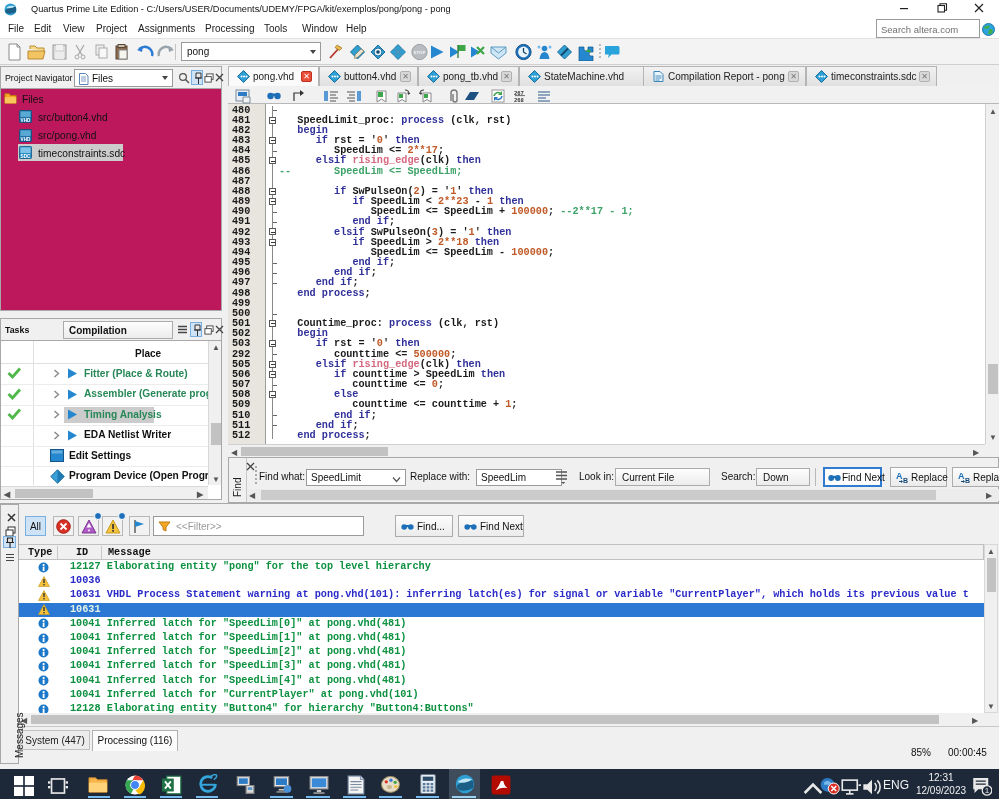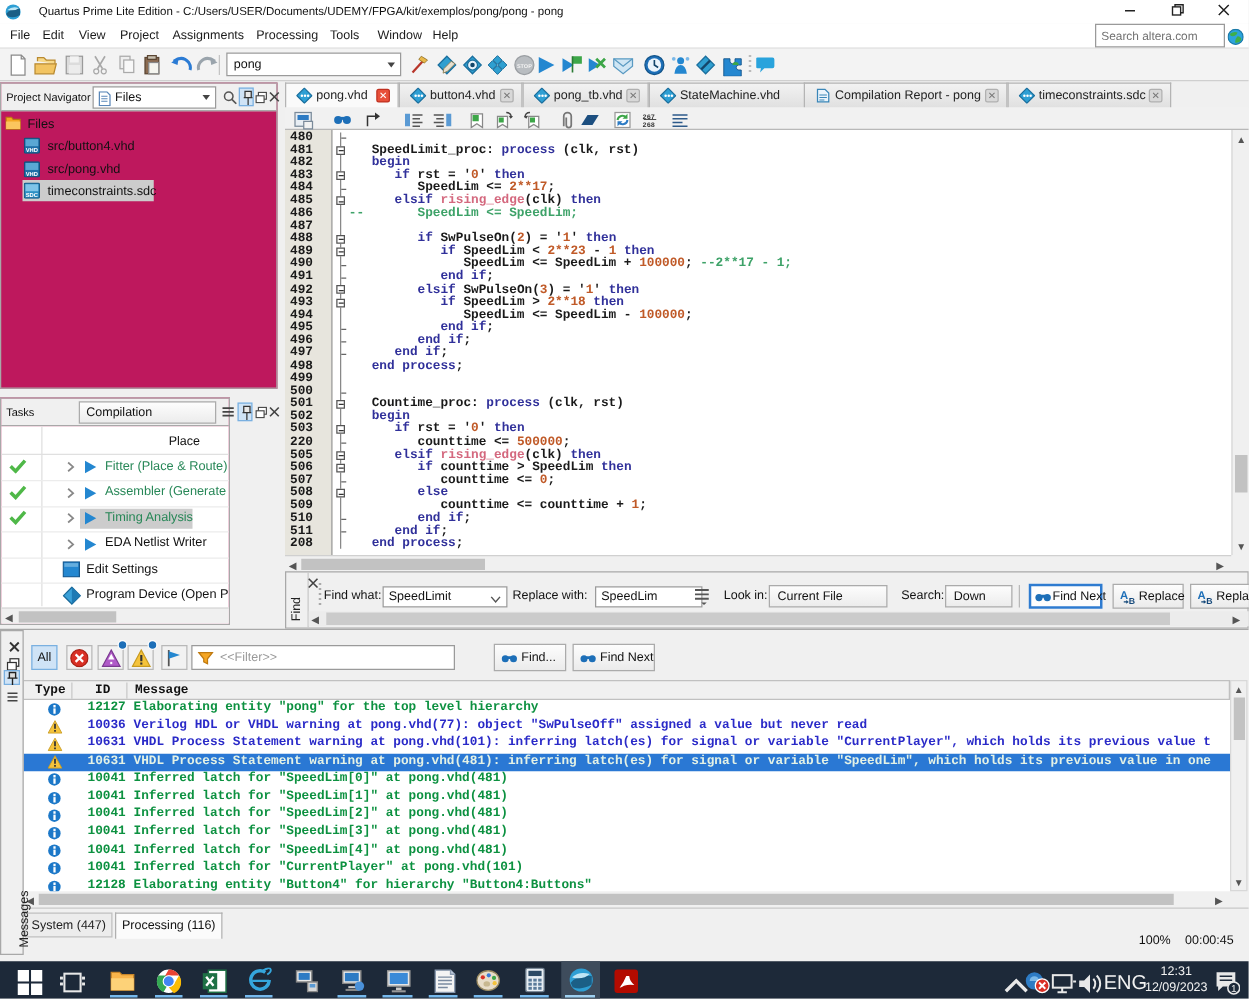--- a/index.html
+++ b/index.html
@@ -264,21 +264,21 @@
   <span class="titem" style="left:37px;top:63px;">src/pong.vhd</span>
   <div style="position:absolute;left:17px;top:77px;width:105px;height:17px;background:#cccccc;"></div>
   <svg class="fileicon" style="position:absolute;left:18px;top:78.5px" width="13" height="13" viewBox="0 0 14 14">
       <rect x="0.5" y="0.5" width="13" height="13" rx="1" fill="#2d8fc4" stroke="#1a5f8a"></rect>
       <rect x="1.5" y="1.5" width="11" height="6" fill="#7fc4e8"></rect>
       <text x="7" y="12.5" font-size="5" fill="#fff" text-anchor="middle" font-family="Liberation Sans" font-weight="bold">SDC</text>
     </svg>
   <span class="titem" style="left:37px;top:80.5px;">timeconstraints.sdc</span>
 </div>
 
-<div class="abs panel" id="tasks" style="left:0;top:318px;width:184px;height:182px;">
+<div class="abs panel" id="tasks" style="left:0;top:318px;width:222px;height:182px;font-weight:bold;">
   <div class="phead">
     <span style="position:absolute;left:4px;top:6px;">Tasks</span>
     <div class="gcombo" style="position:absolute;left:62px;top:2px;width:110px;height:18px;"><span style="position:absolute;left:5px;top:3px;">Compilation</span><span class="arr"></span></div>
     <svg style="position:absolute;left:176px;top:6px" width="11" height="10" viewBox="0 0 11 10">
         <path d="M1 1.5 h9 M1 4.5 h9 M1 7.5 h9" stroke="#444" stroke-width="1.3"></path>
       </svg>
     <div style="position:absolute;left:189px;top:3px;width:12px;height:15px;background:#cfe3f6;border:1px solid #7ab0e0;">
         <svg style="position:absolute;left:1.5px;top:1px" width="9" height="13" viewBox="0 0 9 13">
           <path d="M2 1 h5 v5 h-5 z M1 6 h7 M4.5 6 v6" stroke="#333" stroke-width="1" fill="#e8e8e8"></path>
         </svg>
@@ -568,29 +568,29 @@
 <div class="lnum" style="top:143.88px">494</div>
 <div class="lnum" style="top:154.05px">495</div>
 <div class="lnum" style="top:164.22px">496</div>
 <div class="lnum" style="top:174.39px">497</div>
 <div class="lnum" style="top:184.56px">498</div>
 <div class="lnum" style="top:194.73px">499</div>
 <div class="lnum" style="top:204.90px">500</div>
 <div class="lnum" style="top:215.07px">501</div>
 <div class="lnum" style="top:225.24px">502</div>
 <div class="lnum" style="top:235.41px">503</div>
-<div class="lnum" style="top:245.58px">220</div>
+<div class="lnum" style="top:245.58px">292</div>
 <div class="lnum" style="top:255.75px">505</div>
 <div class="lnum" style="top:265.92px">506</div>
 <div class="lnum" style="top:276.09px">507</div>
 <div class="lnum" style="top:286.26px">508</div>
 <div class="lnum" style="top:296.43px">509</div>
 <div class="lnum" style="top:306.60px">510</div>
 <div class="lnum" style="top:316.77px">511</div>
-<div class="lnum" style="top:326.94px">208</div>
+<div class="lnum" style="top:326.94px">512</div>
 </div>
 <div class="abs" id="foldcol" style="left:0;top:0;">
 <div style="position:absolute;left:272px;top:106px;width:1px;height:333px;background:#888;"></div>
 <div style="position:absolute;left:273px;top:110.10px;width:4px;height:1px;background:#666;"></div>
 <div style="position:absolute;left:269px;top:116.57px;width:7px;height:7px;border:1px solid #555;background:#fff;"></div>
     <div style="position:absolute;left:270.5px;top:120.07px;width:4px;height:1px;background:#333;"></div>
 <div style="position:absolute;left:269px;top:136.91px;width:7px;height:7px;border:1px solid #555;background:#fff;"></div>
     <div style="position:absolute;left:270.5px;top:140.41px;width:4px;height:1px;background:#333;"></div>
 <div style="position:absolute;left:273px;top:150.78px;width:4px;height:1px;background:#666;"></div>
 <div style="position:absolute;left:269px;top:157.25px;width:7px;height:7px;border:1px solid #555;background:#fff;"></div>
@@ -768,51 +768,51 @@
 
 <div class="sb" style="position:absolute;left:18px;top:209px;width:966px;height:13px;">
   <div class="sbarr" style="left:3px;top:3px;">◀</div>
   <div class="sbthumb" style="left:13px;top:2px;width:908px;height:9px;"></div>
   <div class="sbarr" style="left:954px;top:3px;">▶</div>
 </div>
 
 <div style="position:absolute;left:0;top:222px;width:999px;height:26px;background:#f0f0f0;border-top:1px solid #c8c8c8;">
   <div style="position:absolute;left:20px;top:3px;width:70px;height:20px;background:#ececec;border:1px solid #c0c0c0;font-size:10px;color:#222;text-align:center;padding-top:4px;">System (447)</div>
   <div style="position:absolute;left:92px;top:3px;width:86px;height:21px;background:#fbfbfb;border:1px solid #b0b0b0;border-bottom:none;font-size:10px;color:#111;text-align:center;padding-top:4px;">Processing (116)</div>
-  <span style="position:absolute;left:911px;top:20px;font-size:10px;color:#111;">100%</span>
+  <span style="position:absolute;left:911px;top:20px;font-size:10px;color:#111;">85%</span>
   <span style="position:absolute;left:948px;top:20px;font-size:10px;color:#111;">00:00:45</span>
 </div>
 <div id="msghead">
       <span style="position:absolute;left:9px;top:2px">Type</span>
       <span style="position:absolute;left:57px;top:2px">ID</span>
       <span style="position:absolute;left:89px;top:2px">Message</span>
       <div style="position:absolute;left:38px;top:1px;width:1px;height:13px;background:#c8c8c8;"></div>
       <div style="position:absolute;left:82px;top:1px;width:1px;height:13px;background:#c8c8c8;"></div>
     </div>
 <div id="msglist">
 <div class="mrow" style="top:0.00px"><span class="mic"><svg width="11" height="11" viewBox="0 0 11 11">
             <circle cx="5.5" cy="5.5" r="5" fill="#1c78c8"></circle>
             <rect x="4.7" y="2" width="1.8" height="2" fill="#fff"></rect>
             <rect x="4.7" y="4.7" width="1.8" height="4.3" fill="#fff"></rect>
           </svg></span><span class="id mgreen">12127</span><span class="tx mgreen">Elaborating entity "pong" for the top level hierarchy</span></div>
 <div class="mrow" style="top:14.20px"><span class="mic"><svg width="12" height="11" viewBox="0 0 12 11">
             <path d="M6 0.5 L11.5 10.5 L0.5 10.5 Z" fill="#f5c33b" stroke="#c79a20" stroke-width="0.7"></path>
             <rect x="5.3" y="3" width="1.4" height="4" fill="#333"></rect>
             <rect x="5.3" y="8" width="1.4" height="1.4" fill="#333"></rect>
-          </svg></span><span class="id mblue">10036</span><span class="tx mblue">Verilog HDL or VHDL warning at pong.vhd(77): object "SwPulseOff" assigned a value but never read</span></div>
+          </svg></span><span class="id mblue">10036</span></div>
 <div class="mrow" style="top:28.40px"><span class="mic"><svg width="12" height="11" viewBox="0 0 12 11">
             <path d="M6 0.5 L11.5 10.5 L0.5 10.5 Z" fill="#f5c33b" stroke="#c79a20" stroke-width="0.7"></path>
             <rect x="5.3" y="3" width="1.4" height="4" fill="#333"></rect>
             <rect x="5.3" y="8" width="1.4" height="1.4" fill="#333"></rect>
           </svg></span><span class="id mblue">10631</span><span class="tx mblue">VHDL Process Statement warning at pong.vhd(101): inferring latch(es) for signal or variable "CurrentPlayer", which holds its previous value t</span></div>
 <div class="mrow msel" style="top:42.60px"><span class="mic"><svg width="12" height="11" viewBox="0 0 12 11">
             <path d="M6 0.5 L11.5 10.5 L0.5 10.5 Z" fill="#f5c33b" stroke="#c79a20" stroke-width="0.7"></path>
             <rect x="5.3" y="3" width="1.4" height="4" fill="#333"></rect>
             <rect x="5.3" y="8" width="1.4" height="1.4" fill="#333"></rect>
-          </svg></span><span class="id mblue">10631</span><span class="tx mblue">VHDL Process Statement warning at pong.vhd(481): inferring latch(es) for signal or variable "SpeedLim", which holds its previous value in one</span></div>
+          </svg></span><span class="id mblue">10631</span></div>
 <div class="mrow" style="top:56.80px"><span class="mic"><svg width="11" height="11" viewBox="0 0 11 11">
             <circle cx="5.5" cy="5.5" r="5" fill="#1c78c8"></circle>
             <rect x="4.7" y="2" width="1.8" height="2" fill="#fff"></rect>
             <rect x="4.7" y="4.7" width="1.8" height="4.3" fill="#fff"></rect>
           </svg></span><span class="id mgreen">10041</span><span class="tx mgreen">Inferred latch for "SpeedLim[0]" at pong.vhd(481)</span></div>
 <div class="mrow" style="top:71.00px"><span class="mic"><svg width="11" height="11" viewBox="0 0 11 11">
             <circle cx="5.5" cy="5.5" r="5" fill="#1c78c8"></circle>
             <rect x="4.7" y="2" width="1.8" height="2" fill="#fff"></rect>
             <rect x="4.7" y="4.7" width="1.8" height="4.3" fill="#fff"></rect>
           </svg></span><span class="id mgreen">10041</span><span class="tx mgreen">Inferred latch for "SpeedLim[1]" at pong.vhd(481)</span></div>
@@ -959,21 +959,21 @@
   <svg class="tbicon" style="left:841px;top:8px" width="16" height="13" viewBox="0 0 16 13">
       <rect x="1" y="1" width="12" height="8" fill="none" stroke="#e8e8e8" stroke-width="1.3"></rect>
       <path d="M4 12 h6" stroke="#e8e8e8" stroke-width="1.3"></path>
       <path d="M7 9 v3" stroke="#e8e8e8" stroke-width="1.3"></path>
       <path d="M14 5 h2" stroke="#e8e8e8" stroke-width="1.3"></path>
     </svg>
   <svg class="tbicon" style="left:862px;top:8px" width="15" height="13" viewBox="0 0 15 13">
       <path d="M1 4.5 h3 l3.5 -3.5 v11 L4 8.5 H1 Z" fill="#e8e8e8"></path>
       <path d="M9.5 3.5 a4.5 4.5 0 0 1 0 6 M11.5 1.5 a7 7 0 0 1 0 10" fill="none" stroke="#e8e8e8" stroke-width="1.2"></path>
     </svg>
-  <span style="position:absolute;left:883px;top:9px;font-size:16px;color:#f2f2f2;">ENG</span>
+  <span style="position:absolute;left:883px;top:9px;font-size:12px;color:#f2f2f2;">ENG</span>
   <span style="position:absolute;left:918px;top:3px;width:46px;text-align:center;font-size:10px;color:#f2f2f2;">12:31</span>
   <span style="position:absolute;left:913px;top:16px;width:56px;text-align:center;font-size:10px;color:#f2f2f2;">12/09/2023</span>
   <svg class="tbicon" style="left:972px;top:7px" width="16" height="15" viewBox="0 0 16 15">
       <path d="M1 1 h12 v9 h-8 l-3 3 v-3 h-1 z" fill="#e8e8e8"></path>
       <path d="M3 3.5 h8 M3 6 h8" stroke="#1d2939" stroke-width="1"></path>
       <circle cx="12" cy="11" r="3.8" fill="#1d2939" stroke="#e8e8e8" stroke-width="1"></circle>
       <text x="12" y="13.4" font-size="6.5" fill="#e8e8e8" text-anchor="middle">1</text>
     </svg>
 </div>
 

